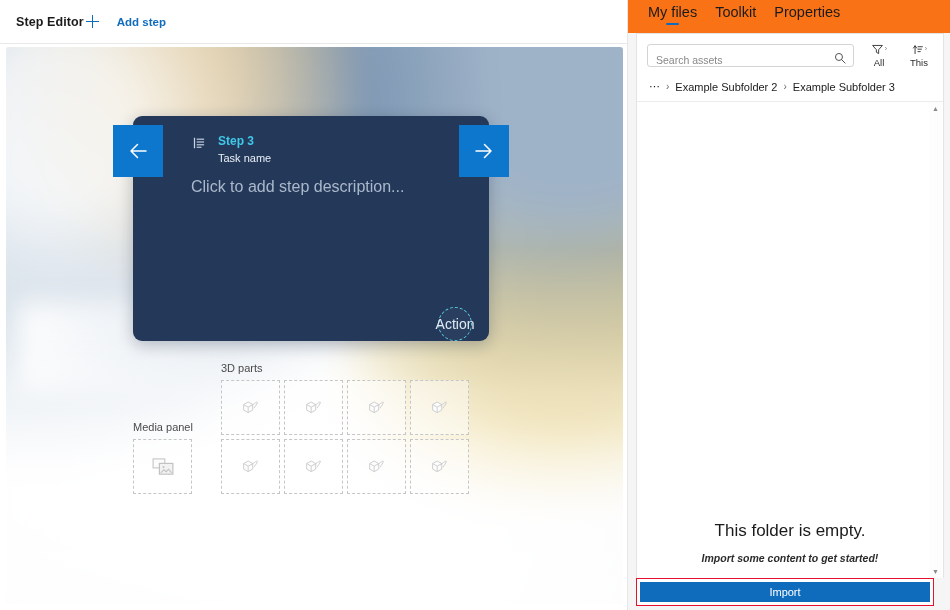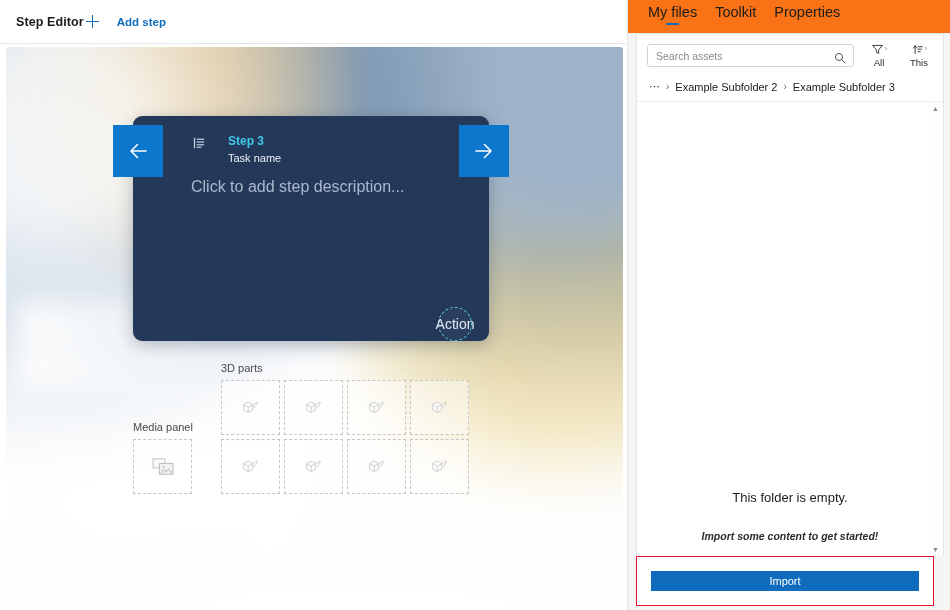--- a/index.html
+++ b/index.html
@@ -128,21 +128,21 @@
     cursor: pointer;
     border: none;
   }
   .nav-prev { left: -20px; top: 9px; }
   .nav-next { right: -20px; top: 9px; }
   .step-head {
     position: absolute;
     left: 60px; top: 18px;
     display: flex;
     align-items: flex-start;
-    gap: 21px;
+    gap: 11px;
   }
   .step-meta-title {
     color: #41c8e8;
     font-size: 12px;
     font-weight: bold;
     line-height: 15px;
   }
   .step-meta-sub {
     color: #e9eef5;
     font-size: 11px;
@@ -251,21 +251,21 @@
     padding: 9px 9px 6px 10px;
   }
   .search-box {
     position: relative;
     flex: 1 1 auto;
     height: 23px;
     border: 1px solid #d4d4d4;
     border-radius: 3px;
     background: #fff;
     display: flex;
-    align-items: center;
+    align-items: flex-end;
     padding: 0 24px 0 8px;
   }
   .search-box input {
     width: 100%;
     border: none;
     outline: none;
     font-size: 10.5px;
     color: #2b2b2b;
     font-family: inherit;
     background: transparent;
@@ -307,23 +307,23 @@
   .file-area {
     flex: 1 1 auto;
     position: relative;
     display: flex;
     flex-direction: column;
     justify-content: flex-end;
     align-items: center;
     padding-bottom: 8px;
   }
   .empty-title {
-    font-size: 13px;
+    font-size: 17px;
     color: #1b1b1b;
-    margin-bottom: 25px;
+    margin-bottom: 11px;
   }
   .empty-sub {
     font-size: 10.5px;
     color: #2b2b2b;
     font-style: italic;
     margin-bottom: 6px;
     font-weight: bold;
   }
   .scrollbar {
     position: absolute;
@@ -334,21 +334,21 @@
     flex-direction: column;
     justify-content: space-between;
     align-items: center;
     padding: 3px 0;
     cursor: pointer;
   }
   .sb-arrow { font-size: 7px; color: #8a8a8a; line-height: 7px; }
   .import-wrap {
     flex: 0 0 auto;
     margin: 0 16px 4px 8px;
-    padding: 14px;
+    padding: 3px;
     border: 1.6px solid #e8112d;
     background: #ffffff;
   }
   .import-btn {
     width: 100%;
     height: 20px;
     background: #0f6cbd;
     color: #ffffff;
     font-size: 11px;
     border: none;

